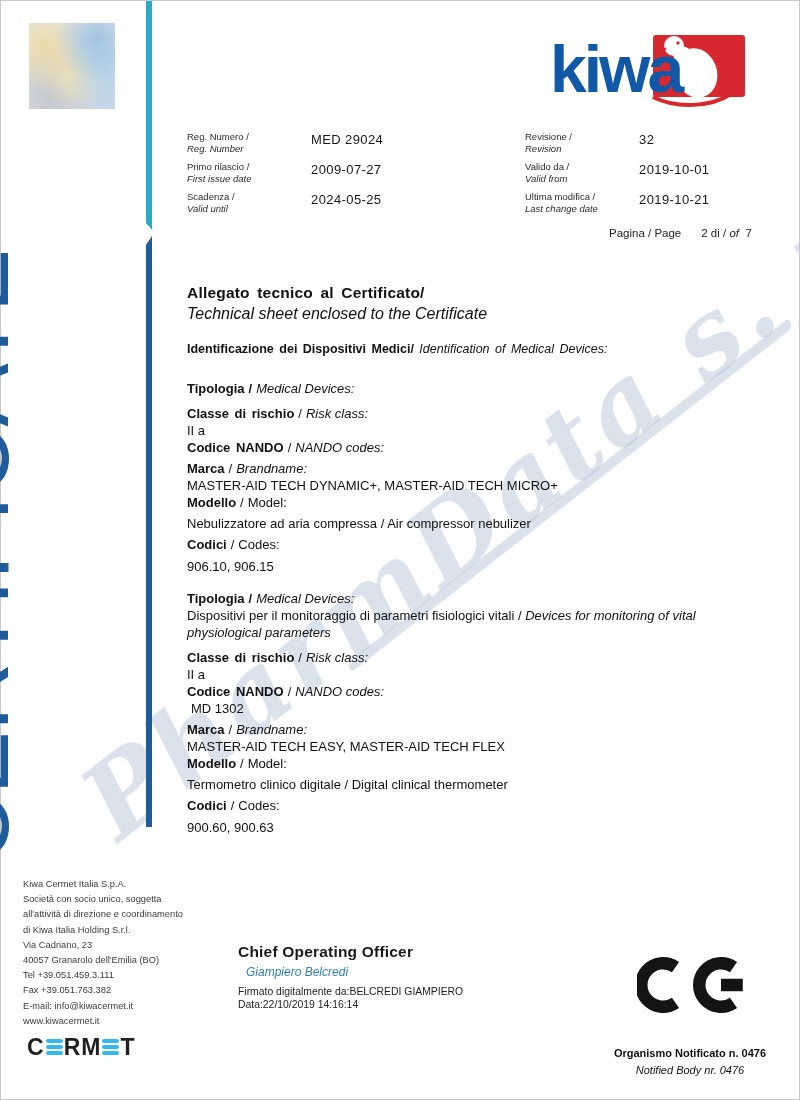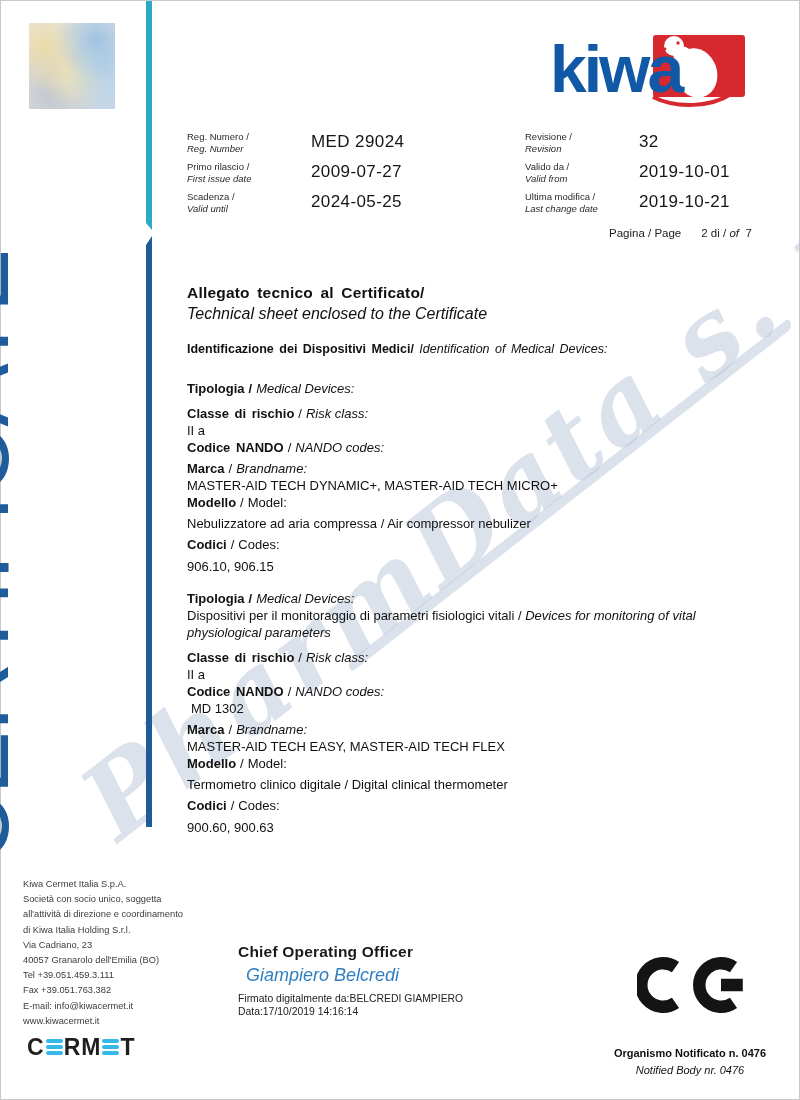--- a/index.html
+++ b/index.html
@@ -47,21 +47,21 @@
 
   
   .hf { display: block; }
   .hf-left  { left: 186px; top: 130px; width: 320px; }
   .hf-right { left: 524px; top: 130px; width: 260px; }
   .hf-row { display: flex; align-items: flex-start; margin-bottom: 7px; }
   .hf-label { width: 124px; font-size: 9.5px; line-height: 11.5px; color: #2a2a2a; }
   .hf-right .hf-label { width: 114px; }
   .hf-label .it { display: block; }
   .hf-label .en { display: block; font-style: italic; }
-  .hf-value { font-size: 17px; letter-spacing: 0.4px; color: #161616; padding-top: 1px; }
+  .hf-value { font-size: 13px; letter-spacing: 0.4px; color: #161616; padding-top: 1px; }
 
   .page-line {
     left: 608px; top: 226px; width: 175px; font-size: 11.5px; color: #222;
     display: flex; gap: 20px; white-space: nowrap;
   }
   .page-line .i { font-style: italic; text-align: center; }
 
   
   .teal-line {
     left: 145px; top: 0; width: 6px; height: 229px; background: #2BA9C9;
@@ -105,21 +105,21 @@
   }
   .address span { display: block; }
 
   .cermet { left: 26px; top: 1036px; display: flex; align-items: center; height: 20px; }
   .cermet .ltr { font-size: 23px; font-weight: 700; color: #1f1f1f; letter-spacing: 1px; line-height: 20px; }
   .e-bars { width: 17px; height: 16px; margin: 0 1px; display: flex; flex-direction: column; justify-content: space-between; }
   .e-bars span { display: block; height: 4px; border-radius: 2px; background: #35B8EA; }
 
   .sig { left: 237px; top: 942px; width: 310px; }
   .sig-role { font-size: 15.5px; font-weight: 700; letter-spacing: 0.2px; }
-  .sig-name { margin: 4px 0 0 8px; font-size: 18px; font-style: italic; color: #2E7FC1; }
+  .sig-name { margin: 4px 0 0 8px; font-size: 12px; font-style: italic; color: #2E7FC1; }
   .sig-digital { margin-top: 6px; font-size: 10.4px; line-height: 13px; color: #222; }
 
   .ce-mark { left: 636px; top: 952px; width: 116px; height: 64px; }
   .notified { left: 596px; top: 1044px; width: 186px; text-align: center; font-size: 11px; line-height: 17px; color: #111; }
   .notified .l1 { font-weight: 700; }
   .notified .l2 { font-style: italic; }
 </style>
 </head>
 <body>
 
@@ -271,21 +271,21 @@
         <span></span>
       </span>
     <span class="ltr">T</span>
   </div>
 
   <div class="layer sig">
     <div class="sig-role">Chief Operating Officer</div>
     <div class="sig-name">Giampiero Belcredi</div>
     <div class="sig-digital">
       <div>Firmato digitalmente da:BELCREDI GIAMPIERO</div>
-      <div>Data:17/10/2019 14:16:14</div>
+      <div>Data:22/10/2019 14:16:14</div>
     </div>
   </div>
 
   <div class="layer ce-mark">
     <svg width="116" height="64" viewBox="0 0 116 64">
       <path d="M 38.5 14.1 A 21.8 21.8 0 1 0 38.5 49.9" fill="none" stroke="#141414" stroke-width="12.5"></path>
       <path d="M 96.5 14.1 A 21.8 21.8 0 1 0 96.5 49.9" fill="none" stroke="#141414" stroke-width="12.5"></path>
       <path d="M 84 32 H 105.8" fill="none" stroke="#141414" stroke-width="12.5"></path>
     </svg>
   </div>

